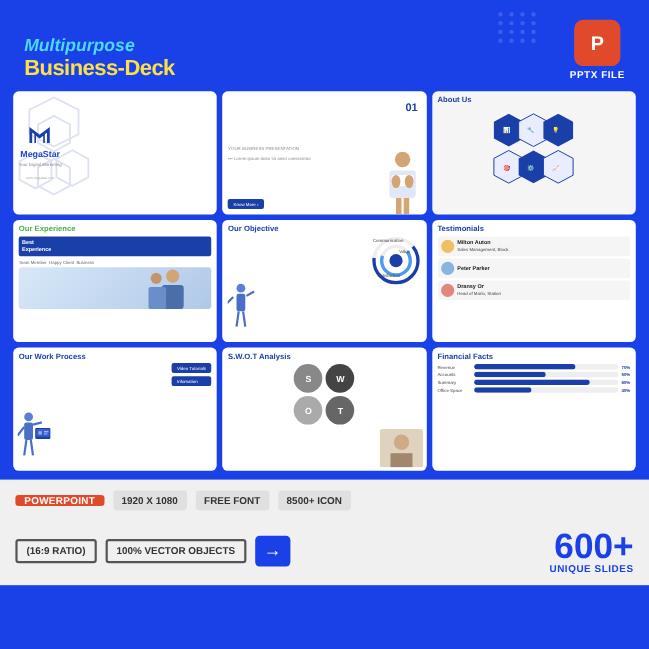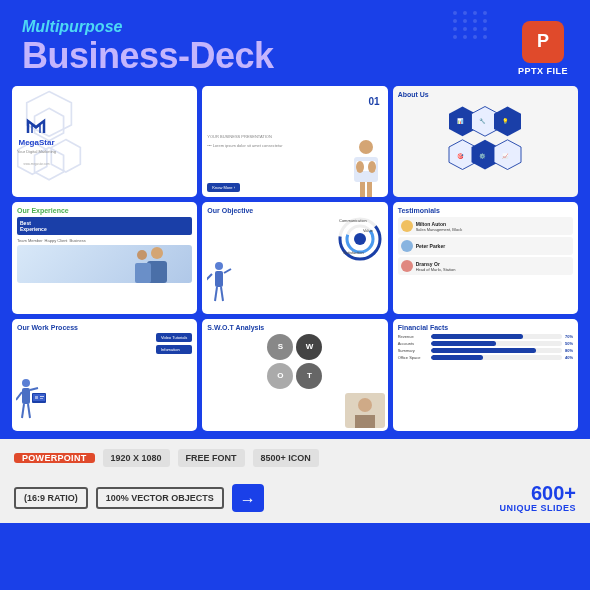--- a/index.html
+++ b/index.html
@@ -20,22 +20,22 @@
       align-items: flex-end;
     }
     .title-block {}
     .title-multipurpose {
       color: #4dd9f5;
       font-size: 16px;
       font-weight: 600;
       font-style: italic;
     }
     .title-main {
-      color: #c4b5fd;
-      font-size: 36px;
+      color: #fde047;
+      font-size: 20px;
       font-weight: 900;
       line-height: 1.1;
       letter-spacing: -0.5px;
     }
     .pptx-badge {
       display: flex;
       flex-direction: column;
       align-items: center;
       gap: 3px;
     }
@@ -165,21 +165,21 @@
       font-size: 16px;
     }
     .slides-count {
       margin-left: auto;
       display: flex;
       flex-direction: column;
       align-items: flex-end;
     }
     .slides-num {
       color: #1a40e8;
-      font-size: 20px;
+      font-size: 32px;
       font-weight: 900;
       line-height: 1;
       margin-left: 13px;
     }
     .slides-text {
       color: #1a40e8;
       font-size: 9px;
       font-weight: 700;
       letter-spacing: 0.5px;
     }

